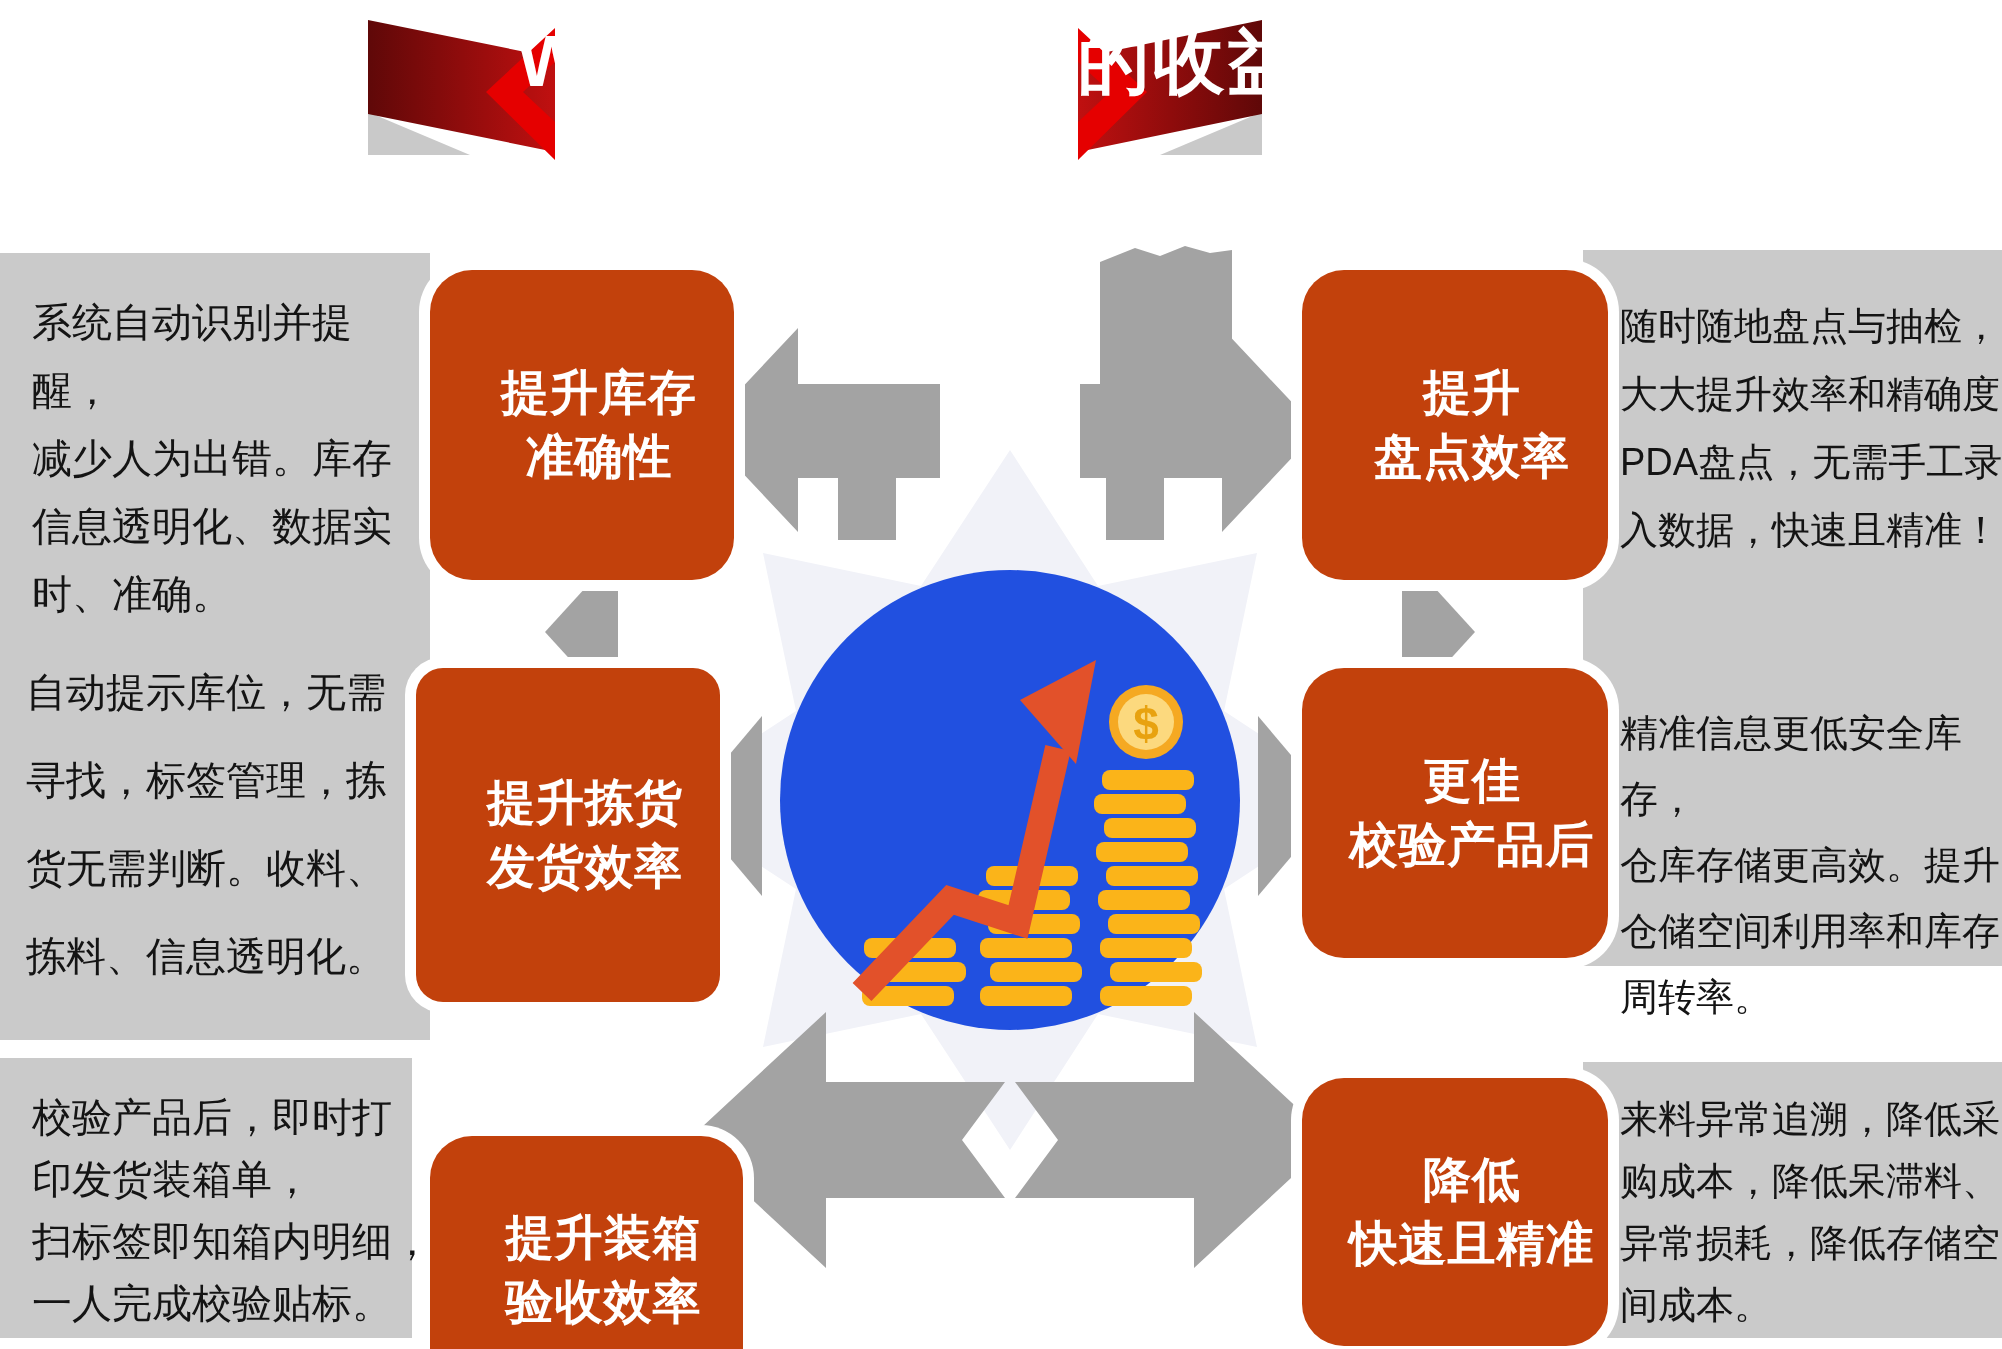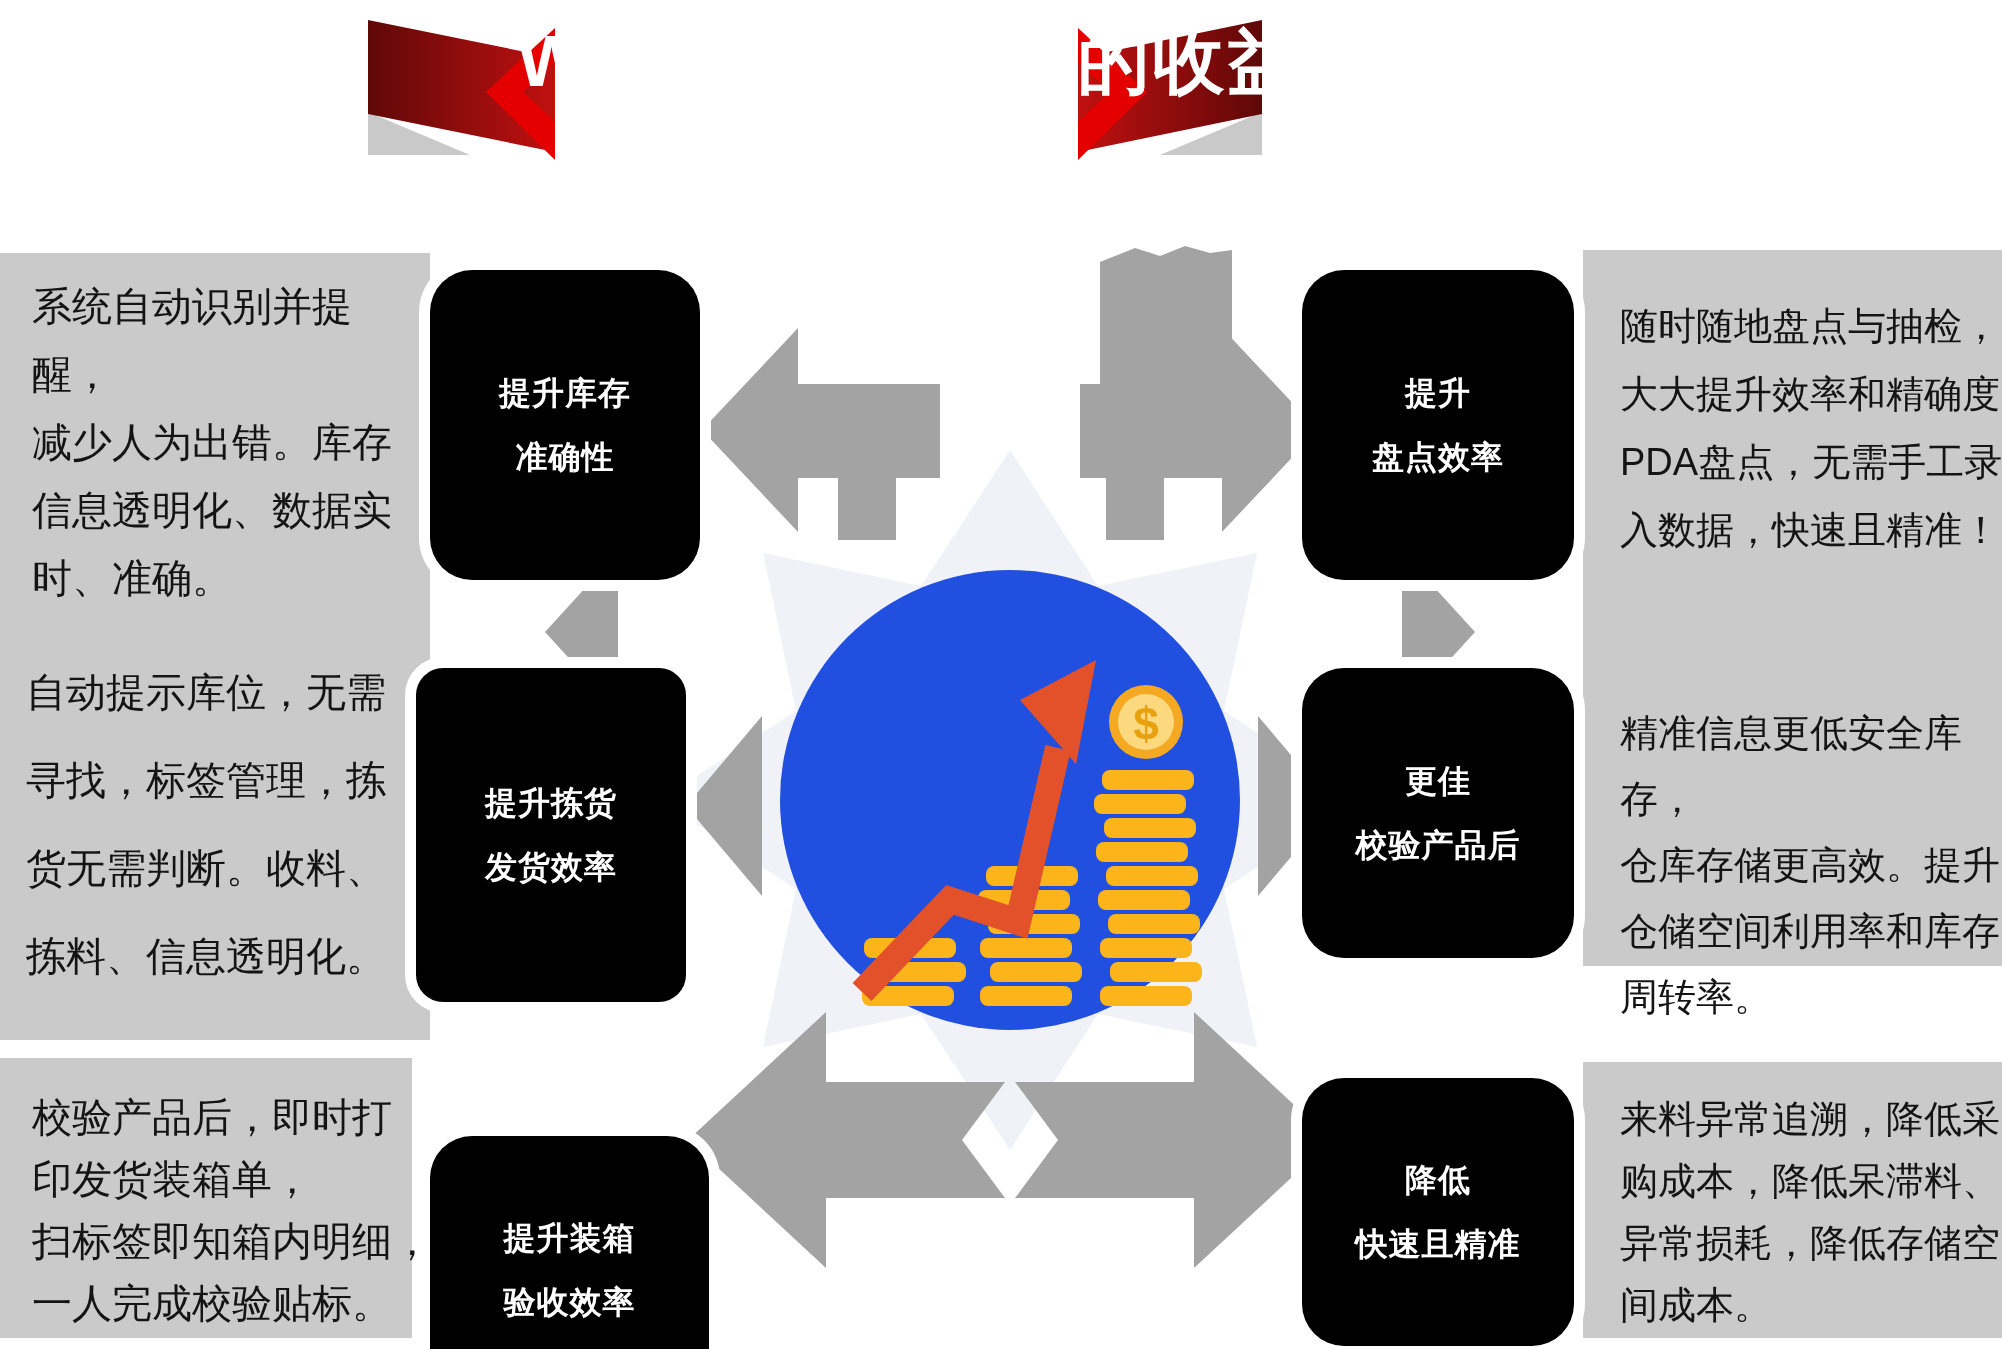--- a/index.html
+++ b/index.html
@@ -10,25 +10,25 @@
   }
   #deco{position:absolute;left:0;top:0;z-index:1;}
   .gray-panel{position:absolute;background:#cacaca;z-index:2;}
   .desc{
     position:absolute;z-index:3;color:#141414;
     white-space:pre-line;font-weight:400;
   }
   .desc.left{font-size:40px;line-height:68px;}
   .desc.right{font-size:38px;line-height:68px;}
   .benefit-box{
-    position:absolute;z-index:4;background:#000000;border-radius:42px;
+    position:absolute;z-index:4;background:#c2410c;border-radius:42px;
     box-shadow:0 0 0 11px #ffffff;
     display:flex;align-items:center;justify-content:center;text-align:center;
-    color:#ffffff;font-weight:700;font-size:32px;line-height:64px;
-    white-space:pre-line;letter-spacing:1px;
+    color:#ffffff;font-weight:700;font-size:48px;line-height:64px;
+    white-space:pre-line;letter-spacing:1px;padding-left:34px;
   }
   #main-title{
     position:absolute;left:470px;top:14px;width:880px;z-index:5;
     text-align:center;color:#ffffff;font-weight:700;font-size:72px;
     letter-spacing:3px;white-space:nowrap;
   }
 </style>
 </head>
 <body>
 
@@ -121,21 +121,21 @@
     </g>
   </svg>
 
   <div class="gray-panel" style="left:0;top:253px;width:430px;height:787px;"></div>
   <div class="gray-panel" style="left:0;top:1058px;width:412px;height:280px;"></div>
   <div class="gray-panel" style="left:1583px;top:250px;width:419px;height:716px;"></div>
   <div class="gray-panel" style="left:1583px;top:1062px;width:419px;height:276px;"></div>
 
   <div id="main-title">WMS给企业带来的收益</div>
 
-  <div class="desc left" style="left:32px;top:272px;width:392px;">系统自动识别并提醒，
+  <div class="desc left" style="left:32px;top:288px;width:392px;">系统自动识别并提醒，
 减少人为出错。库存
 信息透明化、数据实
 时、准确。</div>
   <div class="desc left" style="left:26px;top:648px;width:400px;line-height:88px;">自动提示库位，无需
 寻找，标签管理，拣
 货无需判断。收料、
 拣料、信息透明化。</div>
   <div class="desc left" style="left:32px;top:1086px;width:400px;line-height:62px;">校验产品后，即时打
 印发货装箱单，
 扫标签即知箱内明细，

